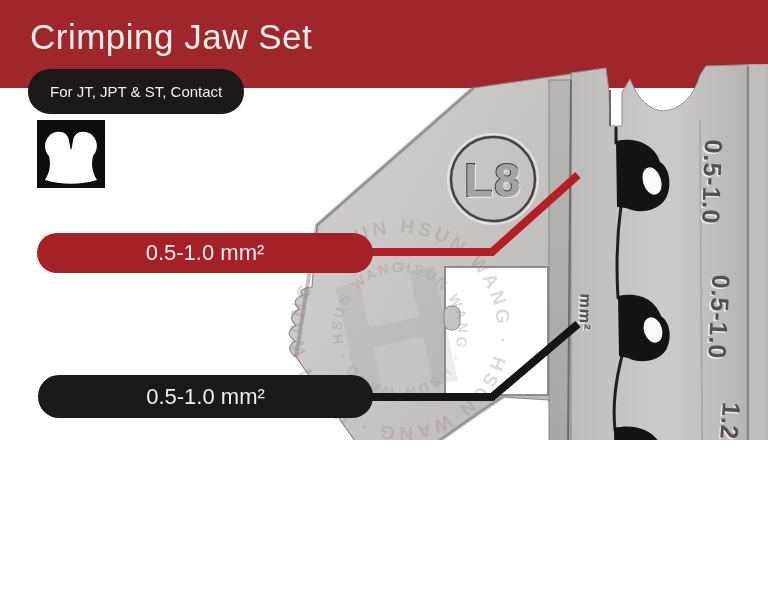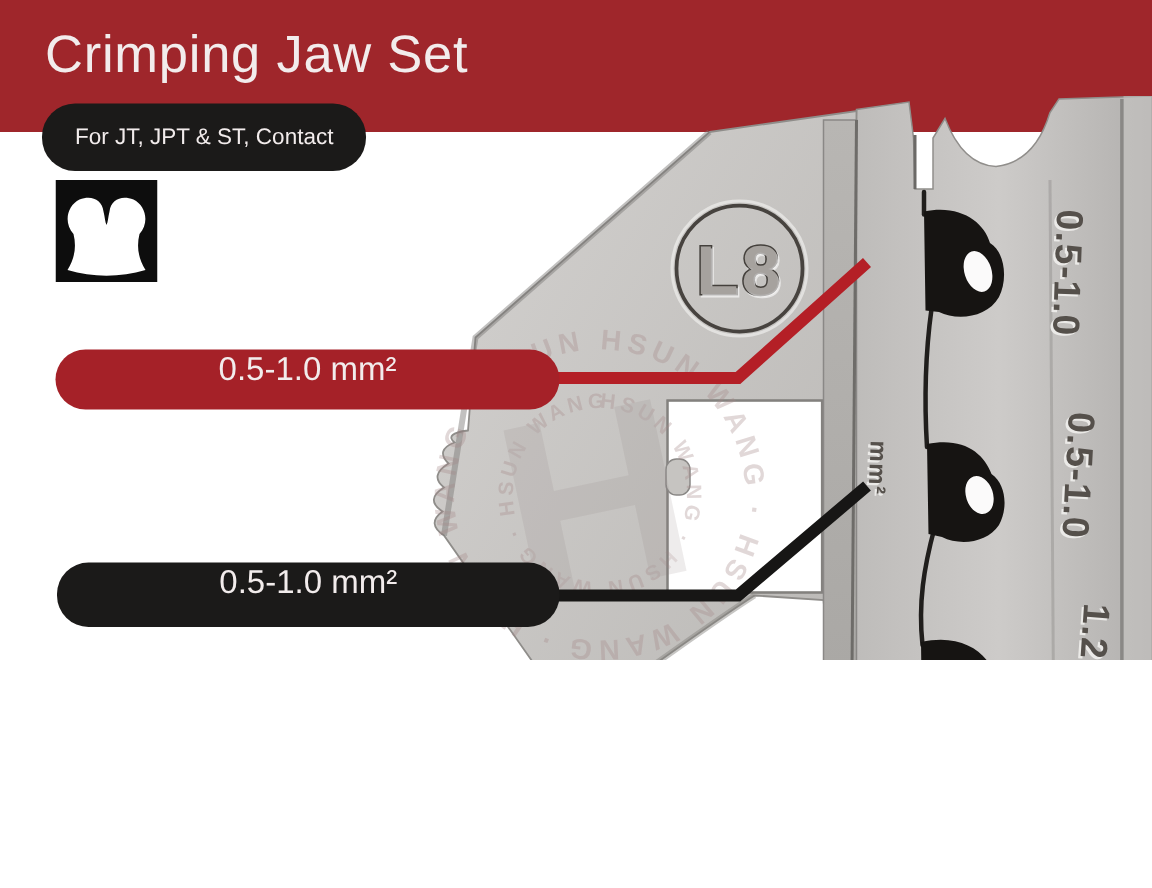--- a/index.html
+++ b/index.html
@@ -15,21 +15,21 @@
              letter-spacing:.5px;color:var(--text-light);}
 
   .subtitle-pill{position:absolute;left:28px;top:69px;height:45px;z-index:3;
                  background:var(--label-black);border-radius:22px;display:flex;align-items:center;
                  padding:0 22px;color:var(--text-light);font-size:15px;}
 
   .profile-icon{position:absolute;left:37px;top:120px;width:68px;height:68px;z-index:2;}
 
   .photo{position:absolute;left:0;top:64px;width:768px;height:509px;z-index:2;}
 
-  .callout{position:absolute;z-index:4;display:flex;align-items:flex-start;justify-content:center;
+  .callout{position:absolute;z-index:4;display:flex;align-items:center;justify-content:center;
            color:var(--text-light);font-size:22px;border-radius:21px;}
   .callout.red{background:var(--label-red);}
   .callout.black{background:var(--label-black);}
   #callout-1{left:37px;top:233px;width:336px;height:40px;border-radius:20px;}
   #callout-2{left:38px;top:375px;width:335px;height:43px;}
   #callout-3{left:38px;top:520px;width:334px;height:43px;}
 
   .stamp-text{font-weight:700;fill:#55504b;letter-spacing:1px;
               text-shadow:1.5px 1.5px 0 rgba(240,238,236,.9);}
 </style>

